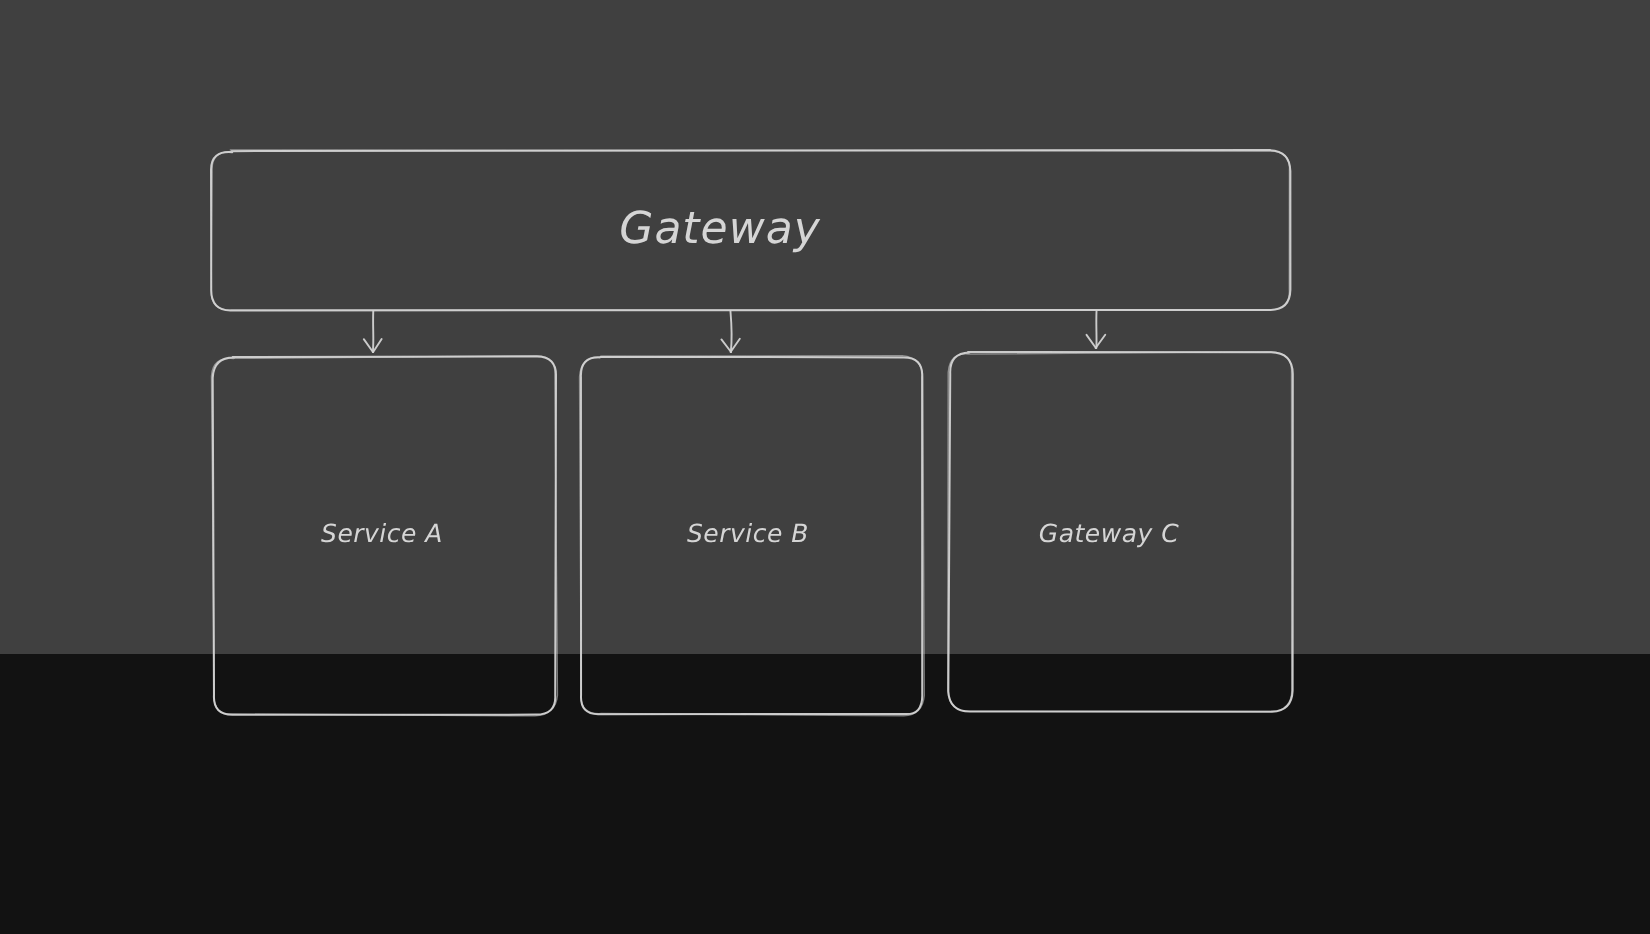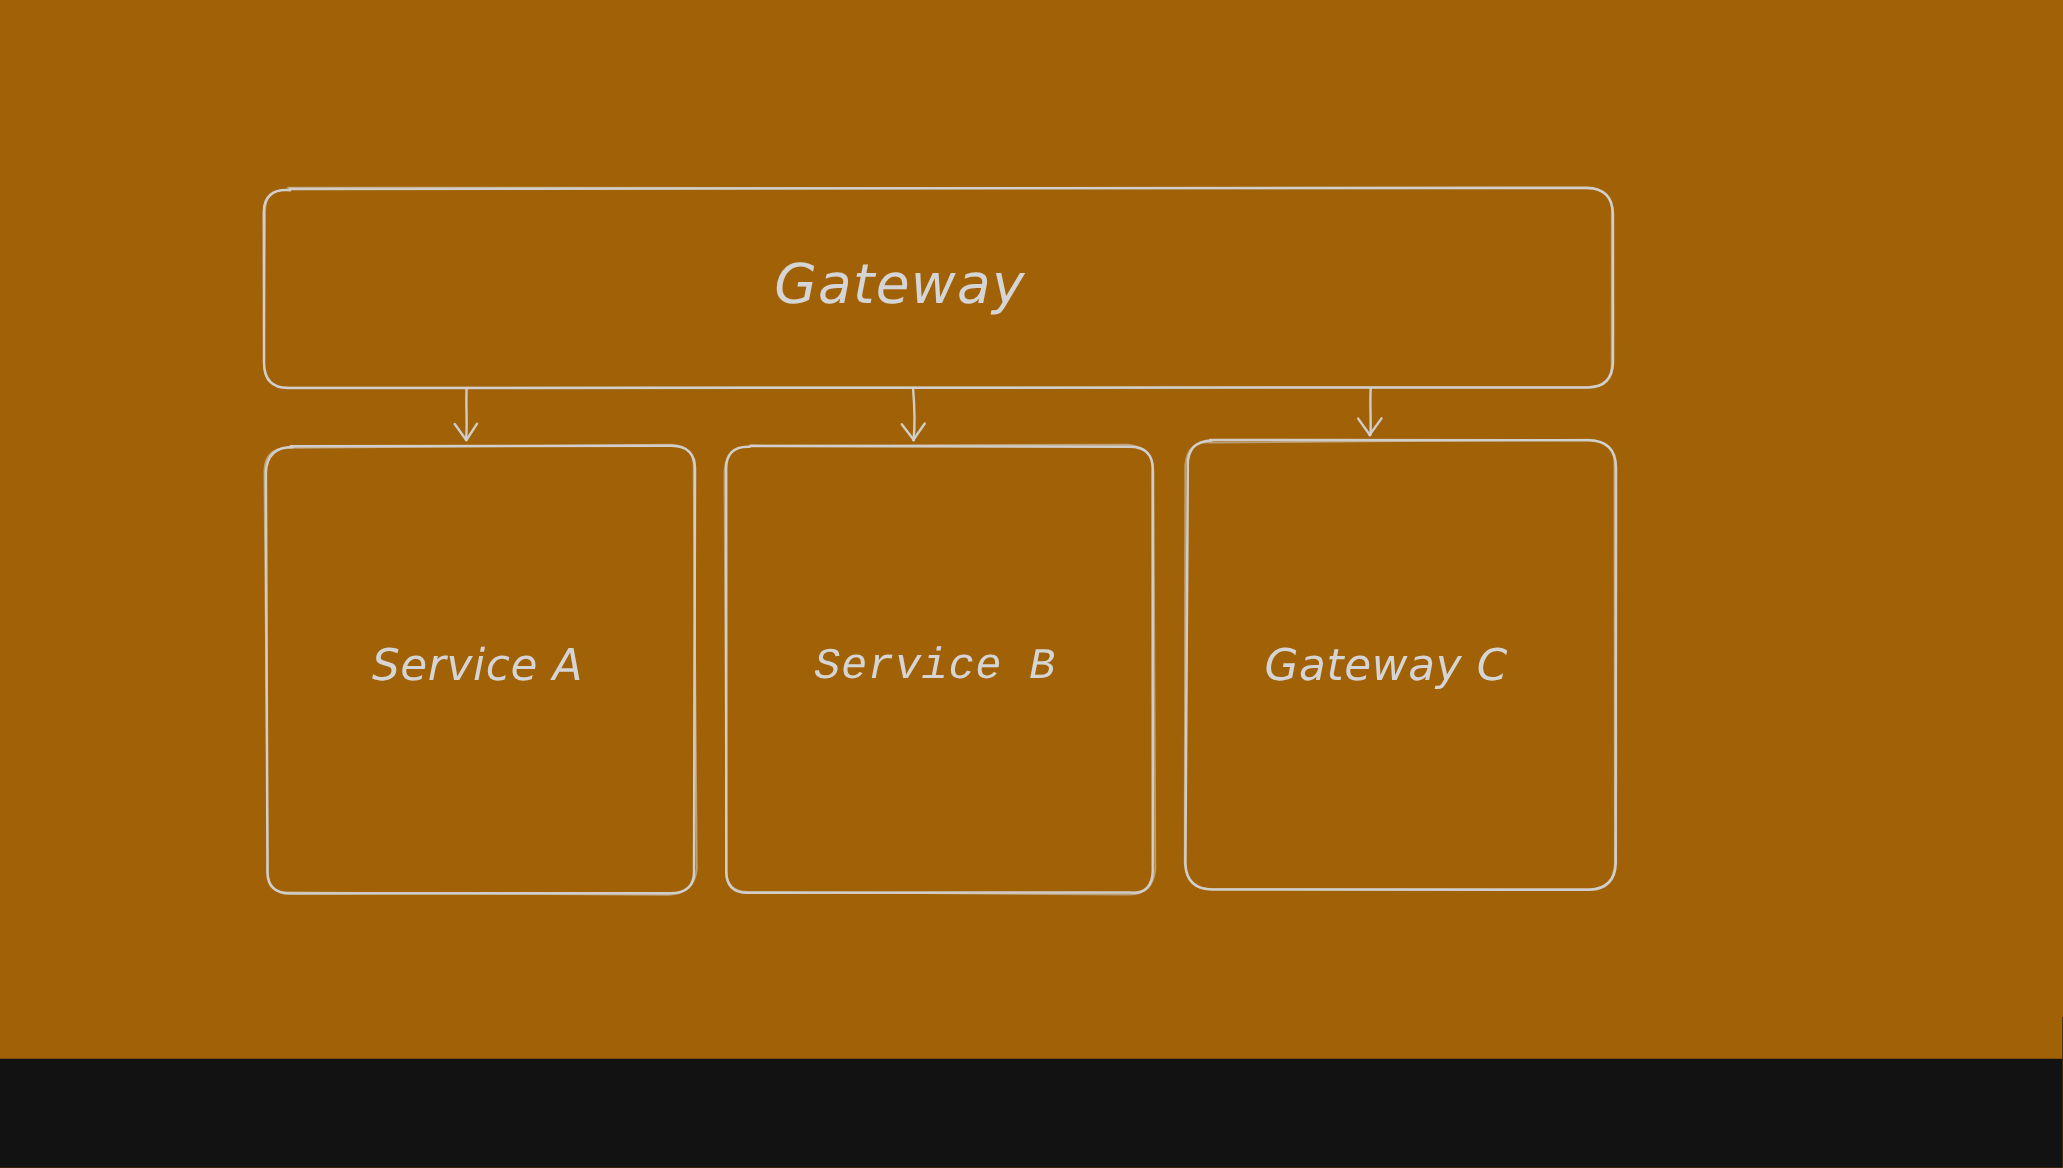--- a/index.html
+++ b/index.html
@@ -10,22 +10,22 @@
   }
   body {
     width: 1650px;
     height: 934px;
     overflow: hidden;
     font-family: "DejaVu Sans", sans-serif;
   }
   #canvas-root {
     position: relative;
     width: 1650px;
-    height: 847px;
-    background: #a16207;
+    height: 654px;
+    background: #404040;
   }
   #diagram-svg {
     position: absolute;
     left: 0;
     top: 0;
     width: 1650px;
     height: 934px;
     display: block;
   }
   .node-label {
@@ -39,21 +39,21 @@
     white-space: nowrap;
     transform: translate(-50%, -50%);
     pointer-events: none;
     text-rendering: geometricPrecision;
   }
   .node-label.title {
     font-size: 44px;
     letter-spacing: 1px;
   }
   .node-label.service {
-    font-size: 35px;
+    font-size: 25px;
   }
 </style>
 </head>
 <body>
 
 <div id="canvas-root">
 
   <svg id="diagram-svg" viewBox="0 0 1650 934" xmlns="http://www.w3.org/2000/svg">
 
     <g id="shapes-layer">
@@ -90,17 +90,17 @@
           <path d="M 1086.5332006309181 334.86346059301866 L 1095.8845839913934 348" fill="none" stroke="#d3d3d3" stroke-width="1.9" stroke-linecap="round" stroke-linejoin="round" opacity="0.95"></path>
           <path d="M 1105.2356928332708 334.69658177495 L 1095.641486841254 348" fill="none" stroke="#d3d3d3" stroke-width="1.9" stroke-linecap="round" stroke-linejoin="round" opacity="0.95"></path>
         </g>
       </g>
 
   </svg>
 
   <div id="labels-layer">
       <div class="node-label title" style="left: 720px; top: 228px;">Gateway</div>
       <div class="node-label service" style="left: 382px; top: 533px;">Service A</div>
-      <div class="node-label service" style="left: 748px; top: 533px; font-family: Liberation Mono, monospace;">Service B</div>
+      <div class="node-label service" style="left: 748px; top: 533px;">Service B</div>
       <div class="node-label service" style="left: 1109px; top: 533px;">Gateway C</div>
     </div>
 
 </div>
 
 </body></html>

